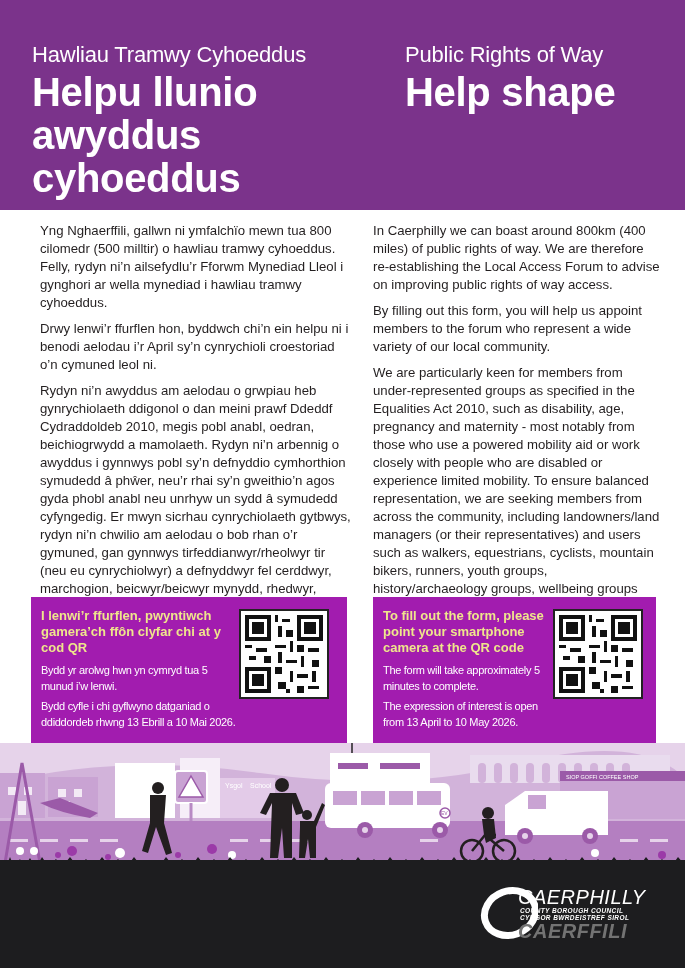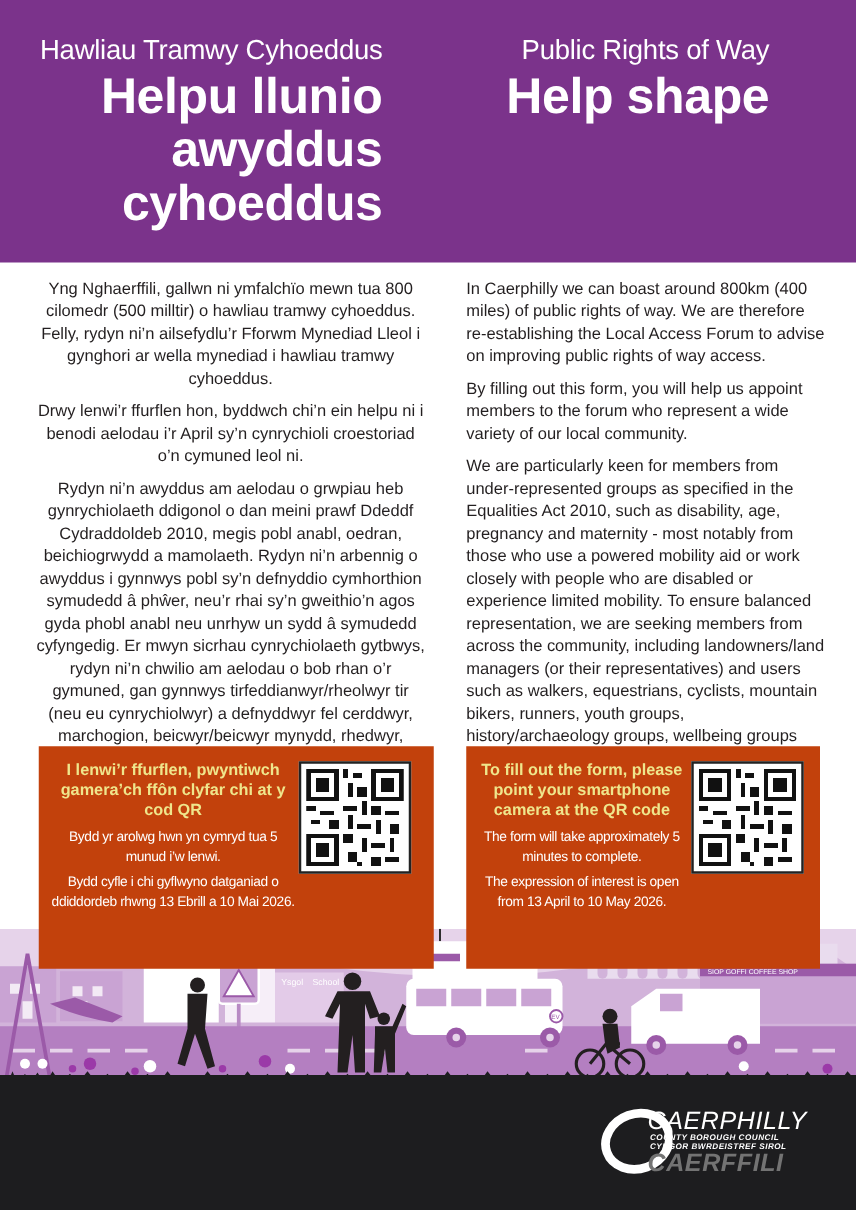--- a/index.html
+++ b/index.html
@@ -1,31 +1,31 @@
 <!DOCTYPE html>
 <html><head>
 <meta charset="utf-8">
 <style>
   * { box-sizing: border-box; margin: 0; padding: 0; }
   html, body { width: 685px; height: 968px; overflow: hidden; background: #fff; }
   body { font-family: "Liberation Sans", sans-serif; color: #231f20; position: relative; }
 
   .header { position: absolute; left: 0; top: 0; width: 685px; height: 210px; background: #7b338b; }
-  .hcol { position: absolute; top: 26px; text-align: right; }
+  .hcol { position: absolute; top: 41px; }
   .hcol.cy { left: 32px; }
   .hcol.en { left: 373px; margin-left: 32px; }
   .subtitle { color: #ffffff; font-size: 22px; line-height: 28px; font-weight: normal; letter-spacing: -0.2px; }
   .title { color: #ffffff; font-size: 40px; line-height: 43px; font-weight: bold; margin-top: 2px; letter-spacing: -0.3px; }
 
   .body-col { position: absolute; top: 222px; font-size: 13.2px; line-height: 18px; color: #231f20; }
-  .body-col.cy { left: 27px; width: 315px; text-align: center; }
+  .body-col.cy { left: 40px; width: 315px; }
   .body-col.en { left: 373px; width: 290px; }
   .body-col p { margin-bottom: 8px; }
 
-  .qr-box { position: absolute; top: 597px; height: 178px; background: #c2410c; text-align: center; }
+  .qr-box { position: absolute; top: 597px; height: 146px; background: #a21caf; }
   .qr-box.cy { left: 31px; width: 316px; }
   .qr-box.en { left: 373px; width: 283px; }
   .qr-text { position: absolute; left: 10px; top: 11px; }
   .qr-box.cy .qr-text { width: 195px; }
   .qr-box.en .qr-text { width: 165px; }
   .qr-heading { color: #efe68c; font-weight: bold; font-size: 13px; line-height: 16px; margin-bottom: 6px; }
   .qr-note { color: #ffffff; font-size: 11px; line-height: 16px; margin-bottom: 4px; letter-spacing: -0.3px; }
   .qr-code { position: absolute; top: 12px; width: 90px; height: 90px; background: #fff; border: 2px solid #222; padding: 4px; }
   .qr-box.cy .qr-code { left: 208px; }
   .qr-box.en .qr-code { left: 180px; }

